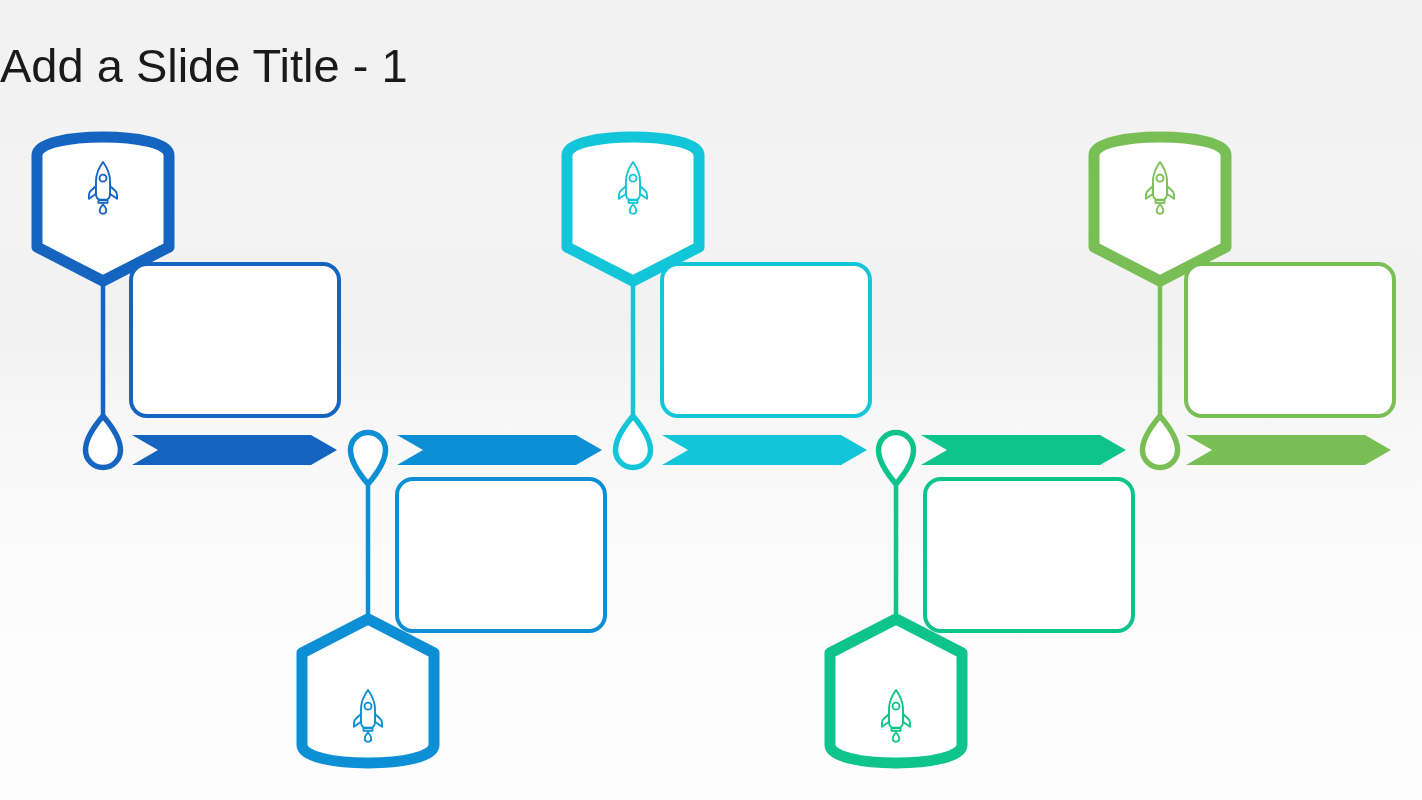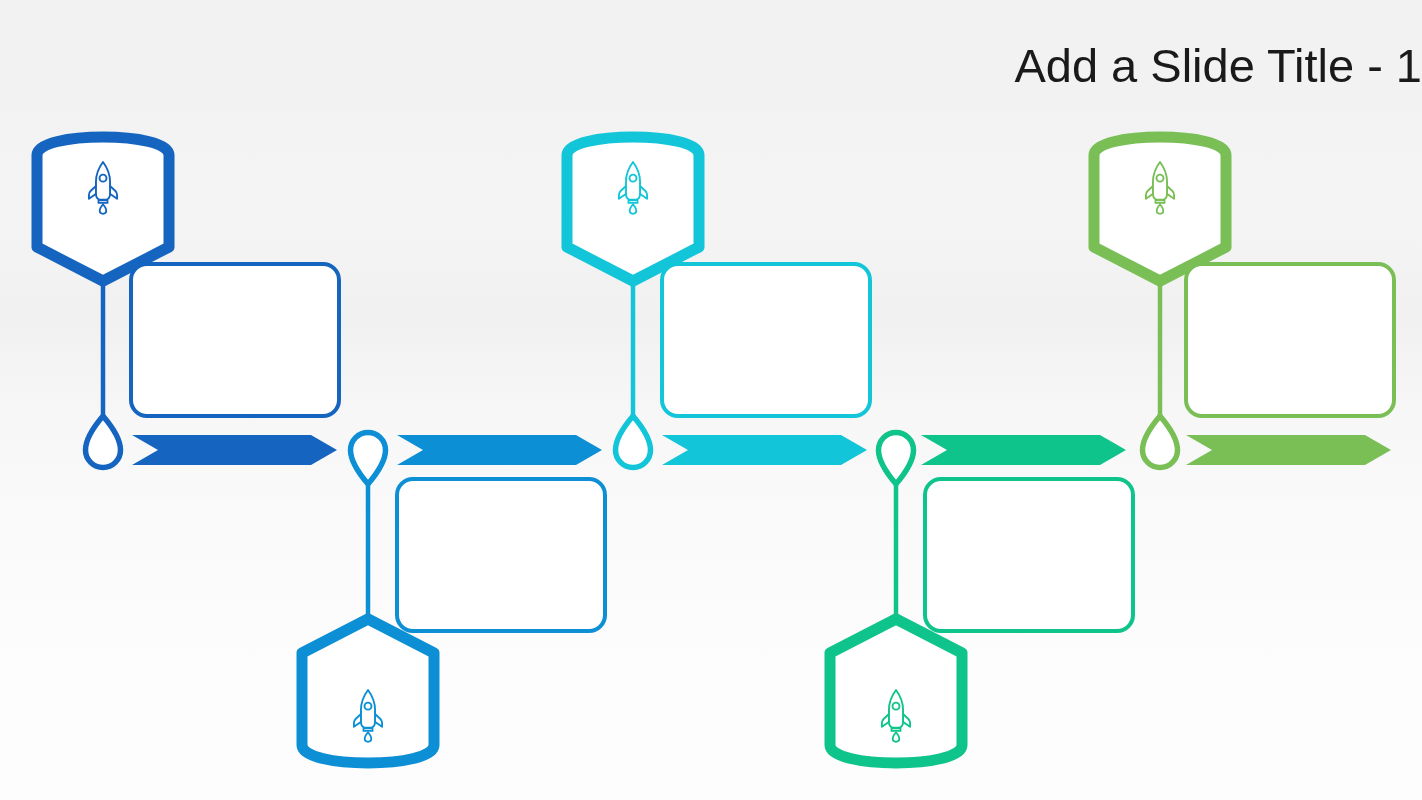--- a/index.html
+++ b/index.html
@@ -23,21 +23,21 @@
         #f7f7f7 52%,
         #fafafa 66%,
         #fcfcfc 80%,
         #fdfdfd 100%);
   }
   #slide-title {
     position: absolute;
     top: 40px;
     left: 0;
     width: 1422px;
-    text-align: right;
+    text-align: left;
     font-size: 47px;
     font-weight: 400;
     color: #1a1a1a;
     letter-spacing: 0px;
     line-height: 1.1;
     white-space: nowrap;
   }
   #graphic-layer {
     position: absolute;
     top: 0;

